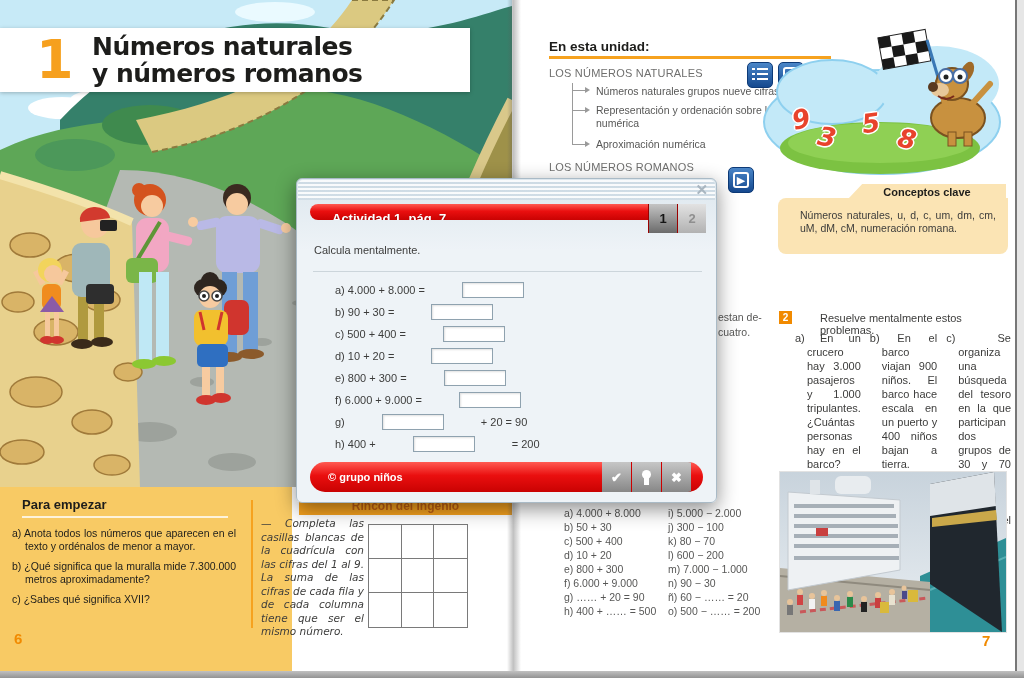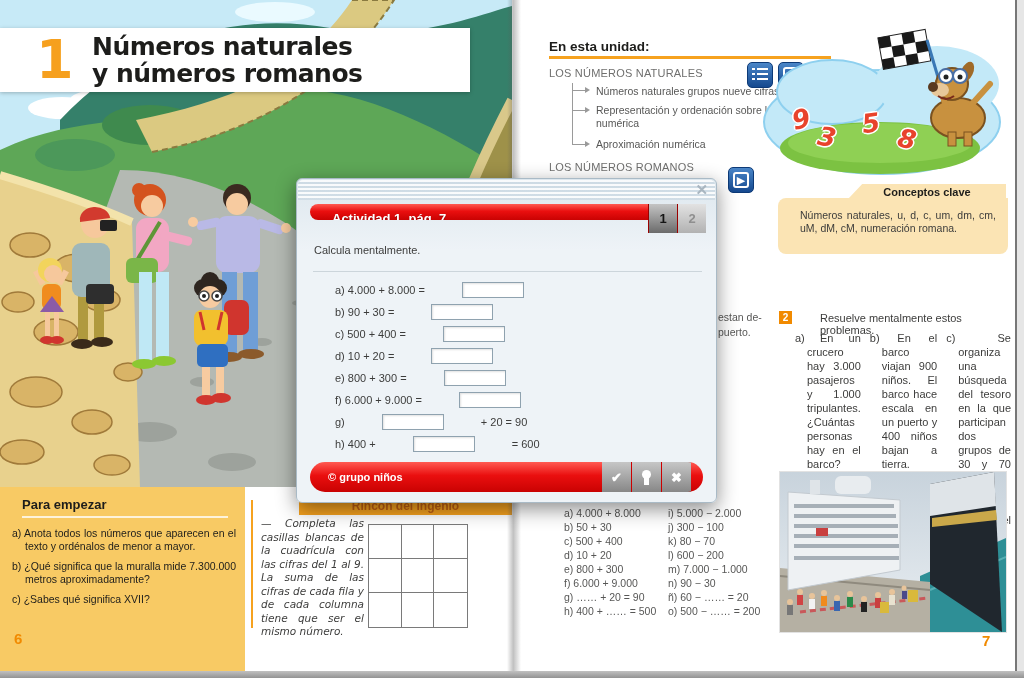--- a/index.html
+++ b/index.html
@@ -24,21 +24,21 @@
   .title-line{left:92px;font-family:"DejaVu Sans", sans-serif;font-weight:bold;color:#1d1d1b;
               font-size:25px;letter-spacing:-.5px;line-height:28px;}
   #title-l1{top:5px;text-align:right;} #title-l2{top:32px;}
   #bubble{left:306px;top:99px;width:164px;height:84px;background:#fff;border-radius:48%;
           display:flex;align-items:center;justify-content:center;text-align:center;
           padding:6px 10px;}
   .hand{font-family:"DejaVu Sans", sans-serif;font-style:italic;}
   #bubble span{font-size:9.5px;line-height:12.5px;color:#1d1d1b;}
 
   
-  #para-empezar{left:0;top:487px;width:245px;height:185px;background:#f8ca64;}
+  #para-empezar{left:0;top:487px;width:292px;height:185px;background:#f8ca64;}
   #pe-heading{left:22px;top:10px;font-weight:bold;font-size:13px;color:#1d1d1b;}
   #pe-rule{left:22px;top:29px;width:206px;height:2px;background:#fdf3dc;}
   #pe-items{left:12px;top:40px;width:224px;display:flex;flex-direction:column;gap:7px;}
   .pe-item{font-size:10.5px;line-height:13px;color:#1d1d1b;text-align:justify;
            padding-left:13px;text-indent:-13px;}
   #page-num-6{left:14px;top:630px;font-weight:bold;font-size:15px;color:#f18a00;}
   #rincon-banner{left:299px;top:497px;width:213px;height:18px;background:#f6a21f;
                  text-align:center;font-weight:bold;font-size:12px;color:#bf5f12;line-height:18px;}
   #rincon-vline{left:251px;top:500px;width:2px;height:128px;background:#f6a21f;}
   #rincon-text{left:261px;top:517px;width:103px;font-size:10.5px;line-height:13.5px;
@@ -368,21 +368,21 @@
       <span class="mascot-num" id="mnum-3">8</span>
     </div>
 
     <div class="abs" id="conceptos-tab">Conceptos clave</div>
     <div class="abs" id="conceptos-box">
       <div id="conceptos-text">Números naturales, u, d, c, um, dm, cm, uM, dM, cM, numeración romana.</div>
     </div>
 
     <div class="abs" id="frag">
       <div>estan de-</div>
-      <div>puerto.</div>
+      <div>cuatro.</div>
     </div>
 
     <div class="abs" id="badge-2">2</div>
     <div class="abs" id="act2-intro">Resuelve mentalmente estos problemas.</div>
     <div class="abs" id="act2-items">
       <div class="prob">a) En un crucero hay 3.000 pasajeros y 1.000 tripulantes. ¿Cuántas personas hay en el barco?</div>
       <div class="prob">b) En el barco viajan 900 niños. El barco hace escala en un puerto y 400 niños bajan a tierra. ¿Cuántos niños quedan en el barco?</div>
       <div class="prob">c) Se organiza una búsqueda del tesoro en la que participan dos grupos de 30 y 70 niñas. ¿Cuántas niñas buscan el tesoro?</div>
     </div>
 
@@ -505,21 +505,21 @@
         <input type="text" style="">
       </div>
       <div class="mrow">
         <span>g)</span>
         <input type="text" style="">
         <span>+ 20 = 90</span>
       </div>
       <div class="mrow">
         <span>h) 400 +</span>
         <input type="text" style="">
-        <span>= 600</span>
+        <span>= 200</span>
       </div>
     </div>
 
     <div class="abs" id="modal-footer">
       <div class="abs" id="modal-copyright">© grupo niños</div>
       <div id="modal-buttons">
         <div class="mbtn">
           <span>✔</span>
         </div>
         <div class="mbtn">

